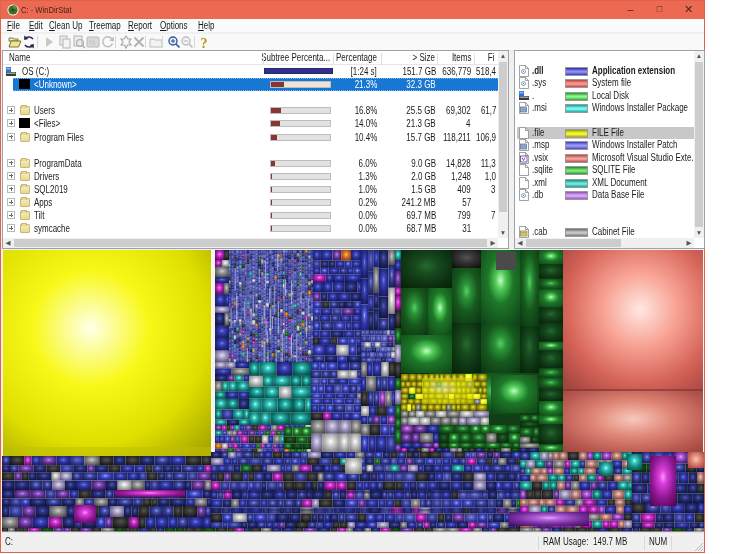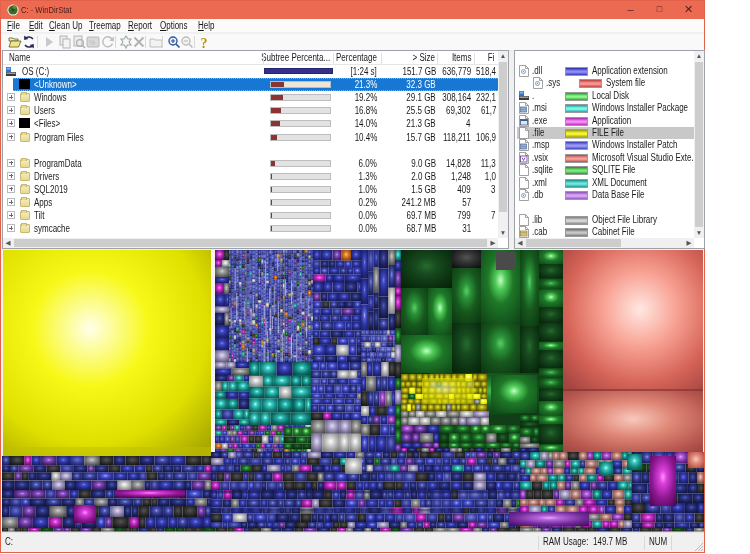--- a/index.html
+++ b/index.html
@@ -161,32 +161,20 @@
 <div class="row" style="top:27.1px;">
         <div style="position:absolute;left:10px;right:8px;top:0;height:13px;background:#1977d4;border-top:1px dotted #7ab0e8;border-bottom:1px dotted #7ab0e8;"></div>
         <div class="blk" style="left:16px;top:1px;"></div>
         <span class="t" style="position:absolute;left:31px;top:0;line-height:13px;color:#fff">&lt;Unknown&gt;</span>
         <div class="bar" style="left:267px;width:61px;background:#efe4d8;">
           <div class="barf" style="width:13px;height:5px;"></div>
         </div>
         <span class="tr2" style="right:131px;top:0;line-height:13px;color:#fff">21.3%</span>
         <span class="tr2" style="right:72px;top:0;line-height:13px;color:#fff">32.3 GB</span>
       </div>
-<div class="row" style="top:40.2px;">
-        <div class="exp" style="left:4px;"></div>
-        <div class="fold" style="left:17px;"></div>
-        <span class="t" style="position:absolute;left:31px;top:0;line-height:13px;color:#1a1a1a">Windows</span>
-        <div class="bar" style="left:267px;width:61px;background:#e2e2e2;">
-          <div class="barf" style="width:12px;height:5px;"></div>
-        </div>
-        <span class="tr2" style="right:131px;top:0;line-height:13px;color:#1a1a1a">19.2%</span>
-        <span class="tr2" style="right:72px;top:0;line-height:13px;color:#1a1a1a">29.1 GB</span>
-        <span class="tr2" style="right:37px;top:0;line-height:13px;color:#1a1a1a">308,164</span>
-        <span class="tr2" style="right:12px;top:0;line-height:13px;color:#1a1a1a">232,1</span>
-      </div>
 <div class="row" style="top:53.3px;">
         <div class="exp" style="left:4px;"></div>
         <div class="fold" style="left:17px;"></div>
         <span class="t" style="position:absolute;left:31px;top:0;line-height:13px;color:#1a1a1a">Users</span>
         <div class="bar" style="left:267px;width:61px;background:#e2e2e2;">
           <div class="barf" style="width:10px;height:5px;"></div>
         </div>
         <span class="tr2" style="right:131px;top:0;line-height:13px;color:#1a1a1a">16.8%</span>
         <span class="tr2" style="right:72px;top:0;line-height:13px;color:#1a1a1a">25.5 GB</span>
         <span class="tr2" style="right:37px;top:0;line-height:13px;color:#1a1a1a">69,302</span>
@@ -290,32 +278,32 @@
         <div class="thumb" style="left:1px;right:1px;top:11px;height:150px;"></div>
         <div class="sar" style="bottom:0;">▼</div>
       </div>
 <div class="sbh" style="left:0;right:10px;bottom:0;">
         <div class="sar" style="left:0;">◀</div>
         <div class="thumb" style="top:1px;bottom:1px;left:11px;right:11px;"></div>
         <div class="sar" style="right:0;">▶</div>
       </div>
     </div>
   <div class="panel" id="rpan">
-<div class="row" style="top:14.0px;height:12px;">
+<div class="row" style="top:14.0px;height:12px;font-weight:bold;">
         <svg style="position:absolute;left:4px;top:0px;width:10px;height:12px;" viewBox="0 0 10 12">
           <path d="M0.5 0.5 h6 l3 3 v8 h-9 z" fill="#fff" stroke="#8a8a8a" stroke-width="0.8"></path>
           <path d="M6.5 0.5 v3 h3" fill="none" stroke="#8a8a8a" stroke-width="0.8"></path>
           <circle cx="4.5" cy="6.5" r="2" fill="none" stroke="#6a8ab0" stroke-width="0.8"></circle>
           <circle cx="4.5" cy="6.5" r="0.7" fill="#6a8ab0"></circle>
         </svg>
         <span class="t" style="position:absolute;left:17px;top:0;line-height:12px;">.dll</span>
         <div class="sw" style="left:50px;background:linear-gradient(to bottom,#2a2aa8 0%,#8e8ef8 45%,#8e8ef8 60%,#3a3ab8 100%);"></div>
         <span class="t" style="position:absolute;left:77px;top:0;line-height:12px;">Application extension</span>
       </div>
-<div class="row" style="top:26.4px;height:12px;margin-left:14px;">
+<div class="row" style="top:26.4px;height:12px;">
         <svg style="position:absolute;left:4px;top:0px;width:10px;height:12px;" viewBox="0 0 10 12">
           <path d="M0.5 0.5 h6 l3 3 v8 h-9 z" fill="#fff" stroke="#8a8a8a" stroke-width="0.8"></path>
           <path d="M6.5 0.5 v3 h3" fill="none" stroke="#8a8a8a" stroke-width="0.8"></path>
           <circle cx="4.5" cy="6.5" r="2" fill="none" stroke="#6a8ab0" stroke-width="0.8"></circle>
           <circle cx="4.5" cy="6.5" r="0.7" fill="#6a8ab0"></circle>
         </svg>
         <span class="t" style="position:absolute;left:17px;top:0;line-height:12px;">.sys</span>
         <div class="sw" style="left:50px;background:linear-gradient(to bottom,#b84040 0%,#f89890 45%,#f89890 60%,#c04848 100%);"></div>
         <span class="t" style="position:absolute;left:77px;top:0;line-height:12px;">System file</span>
       </div>
@@ -333,31 +321,20 @@
 <div class="row" style="top:51.2px;height:12px;">
         <svg style="position:absolute;left:4px;top:0px;width:10px;height:12px;" viewBox="0 0 10 12">
           <path d="M0.5 0.5 h6 l3 3 v8 h-9 z" fill="#fff" stroke="#8a8a8a" stroke-width="0.8"></path>
           <path d="M6.5 0.5 v3 h3" fill="none" stroke="#8a8a8a" stroke-width="0.8"></path>
           <rect x="1.5" y="5" width="6" height="5" fill="#b0c4de" stroke="#4a6a9a" stroke-width="0.7"></rect>
           <path d="M2 6 h5 M2 7.5 h5 M2 9 h5" stroke="#4a6a9a" stroke-width="0.5"></path>
         </svg>
         <span class="t" style="position:absolute;left:17px;top:0;line-height:12px;">.msi</span>
         <div class="sw" style="left:50px;background:linear-gradient(to bottom,#1a9a94 0%,#7ef8f0 45%,#7ef8f0 60%,#22a8a0 100%);"></div>
         <span class="t" style="position:absolute;left:77px;top:0;line-height:12px;">Windows Installer Package</span>
-      </div>
-<div class="row" style="top:63.6px;height:12px;">
-        <svg style="position:absolute;left:4px;top:0px;width:10px;height:12px;" viewBox="0 0 10 12">
-          <path d="M0.5 0.5 h6 l3 3 v8 h-9 z" fill="#fff" stroke="#8a8a8a" stroke-width="0.8"></path>
-          <path d="M6.5 0.5 v3 h3" fill="none" stroke="#8a8a8a" stroke-width="0.8"></path>
-          <rect x="1.5" y="4.5" width="7" height="5.5" fill="#dce8f4" stroke="#3a5a8a" stroke-width="0.8"></rect>
-          <rect x="1.5" y="4.5" width="7" height="1.5" fill="#3a5a8a"></rect>
-        </svg>
-        <span class="t" style="position:absolute;left:17px;top:0;line-height:12px;">.exe</span>
-        <div class="sw" style="left:50px;background:linear-gradient(to bottom,#a825a8 0%,#f88ef8 45%,#f88ef8 60%,#b830b8 100%);"></div>
-        <span class="t" style="position:absolute;left:77px;top:0;line-height:12px;">Application</span>
       </div>
 <div class="row" style="top:76.0px;height:24px;">
         <div style="position:absolute;left:2px;right:0px;top:0;height:12px;background:#c8c8c8;"></div>
         <svg style="position:absolute;left:4px;top:0px;width:10px;height:12px;" viewBox="0 0 10 12">
           <path d="M0.5 0.5 h6 l3 3 v8 h-9 z" fill="#fff" stroke="#8a8a8a" stroke-width="0.8"></path>
           <path d="M6.5 0.5 v3 h3" fill="none" stroke="#8a8a8a" stroke-width="0.8"></path>
         </svg>
         <span class="t" style="position:absolute;left:17px;top:0;line-height:12px;">.file</span>
         <div class="sw" style="left:50px;background:linear-gradient(to bottom,#9a9a10 0%,#f8f830 45%,#f8f830 60%,#a8a818 100%);"></div>
         <span class="t" style="position:absolute;left:77px;top:0;line-height:12px;">FILE File</span>
@@ -405,29 +382,20 @@
 <div class="row" style="top:138.0px;height:12px;">
         <svg style="position:absolute;left:4px;top:0px;width:10px;height:12px;" viewBox="0 0 10 12">
           <path d="M0.5 0.5 h6 l3 3 v8 h-9 z" fill="#fff" stroke="#8a8a8a" stroke-width="0.8"></path>
           <path d="M6.5 0.5 v3 h3" fill="none" stroke="#8a8a8a" stroke-width="0.8"></path>
           <circle cx="4.5" cy="6.5" r="2" fill="none" stroke="#6a8ab0" stroke-width="0.8"></circle>
           <circle cx="4.5" cy="6.5" r="0.7" fill="#6a8ab0"></circle>
         </svg>
         <span class="t" style="position:absolute;left:17px;top:0;line-height:12px;">.db</span>
         <div class="sw" style="left:50px;background:linear-gradient(to bottom,#8a50b0 0%,#d8a8f8 45%,#d8a8f8 60%,#9858c0 100%);"></div>
         <span class="t" style="position:absolute;left:77px;top:0;line-height:12px;">Data Base File</span>
-      </div>
-<div class="row" style="top:162.8px;height:12px;">
-        <svg style="position:absolute;left:4px;top:0px;width:10px;height:12px;" viewBox="0 0 10 12">
-          <path d="M0.5 0.5 h6 l3 3 v8 h-9 z" fill="#fff" stroke="#8a8a8a" stroke-width="0.8"></path>
-          <path d="M6.5 0.5 v3 h3" fill="none" stroke="#8a8a8a" stroke-width="0.8"></path>
-        </svg>
-        <span class="t" style="position:absolute;left:17px;top:0;line-height:12px;">.lib</span>
-        <div class="sw" style="left:50px;background:linear-gradient(to bottom,#7a7a7a 0%,#d8d8d8 45%,#d8d8d8 60%,#8a8a8a 100%);"></div>
-        <span class="t" style="position:absolute;left:77px;top:0;line-height:12px;">Object File Library</span>
       </div>
 <div class="row" style="top:175.2px;height:12px;">
         <svg style="position:absolute;left:4px;top:0px;width:10px;height:12px;" viewBox="0 0 10 12">
           <path d="M0.5 0.5 h6 l3 3 v8 h-9 z" fill="#fff" stroke="#8a8a8a" stroke-width="0.8"></path>
           <path d="M6.5 0.5 v3 h3" fill="none" stroke="#8a8a8a" stroke-width="0.8"></path>
           <rect x="1.5" y="5" width="6.5" height="5" fill="#e8d98e" stroke="#8a7a3a" stroke-width="0.7"></rect>
           <path d="M2 6.5 h5.5 M2 8 h5.5" stroke="#8a7a3a" stroke-width="0.5"></path>
         </svg>
         <span class="t" style="position:absolute;left:17px;top:0;line-height:12px;">.cab</span>
         <div class="sw" style="left:50px;background:linear-gradient(to bottom,#6a6a6a 0%,#c8c8c8 45%,#c8c8c8 60%,#7a7a7a 100%);"></div>

